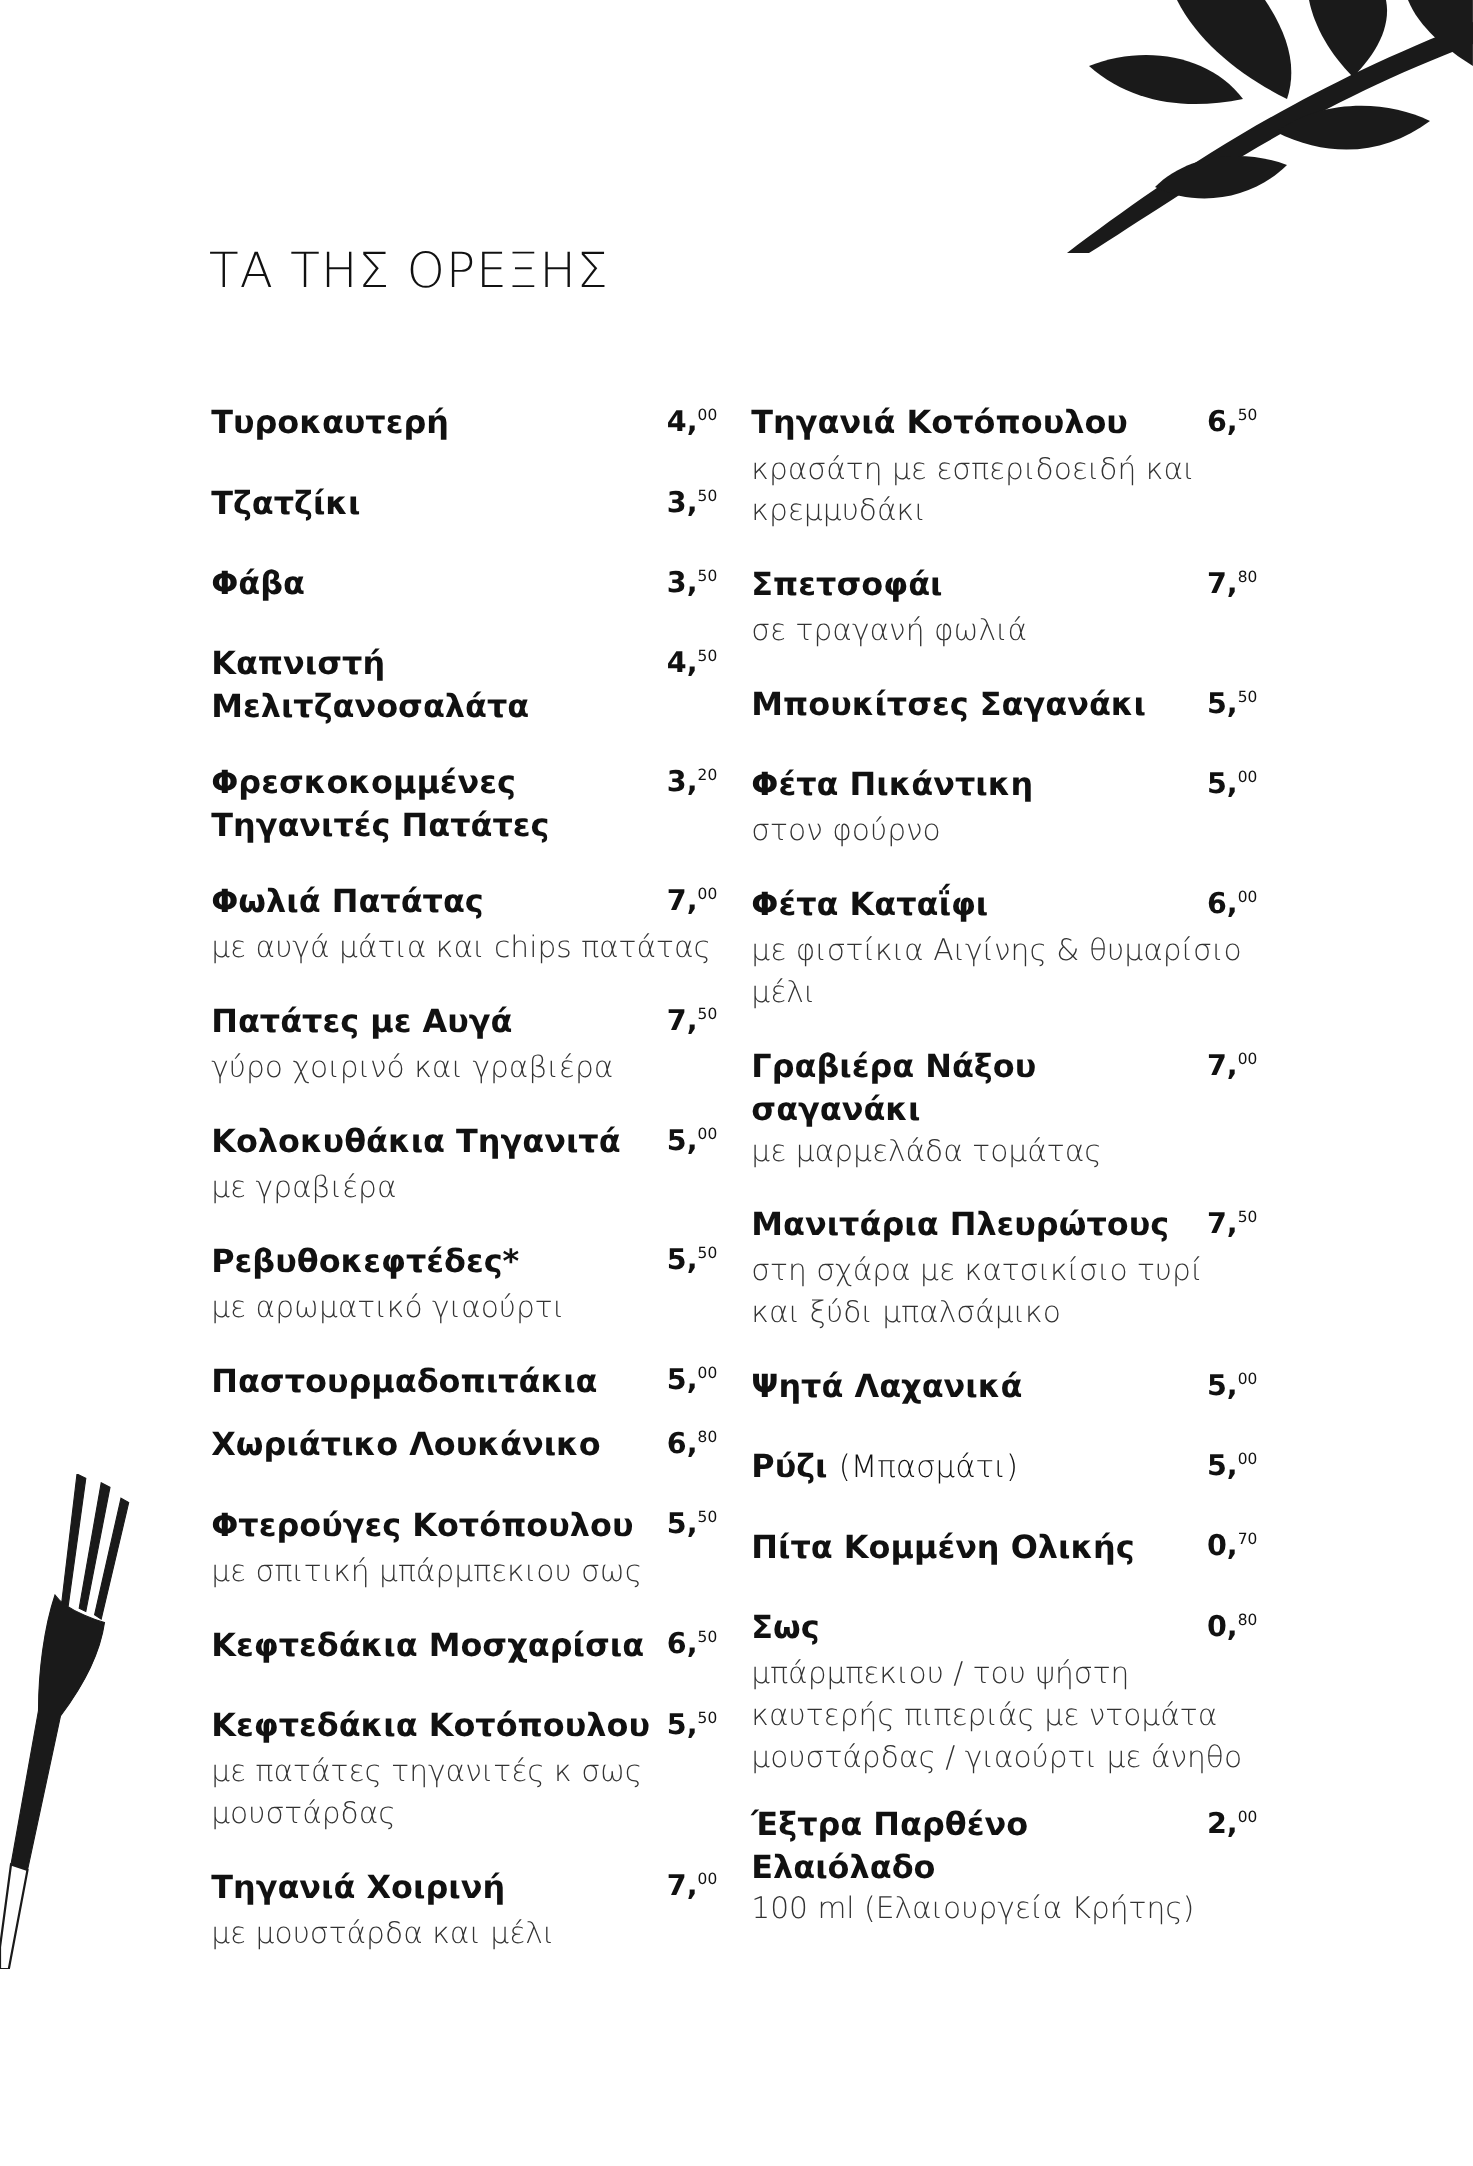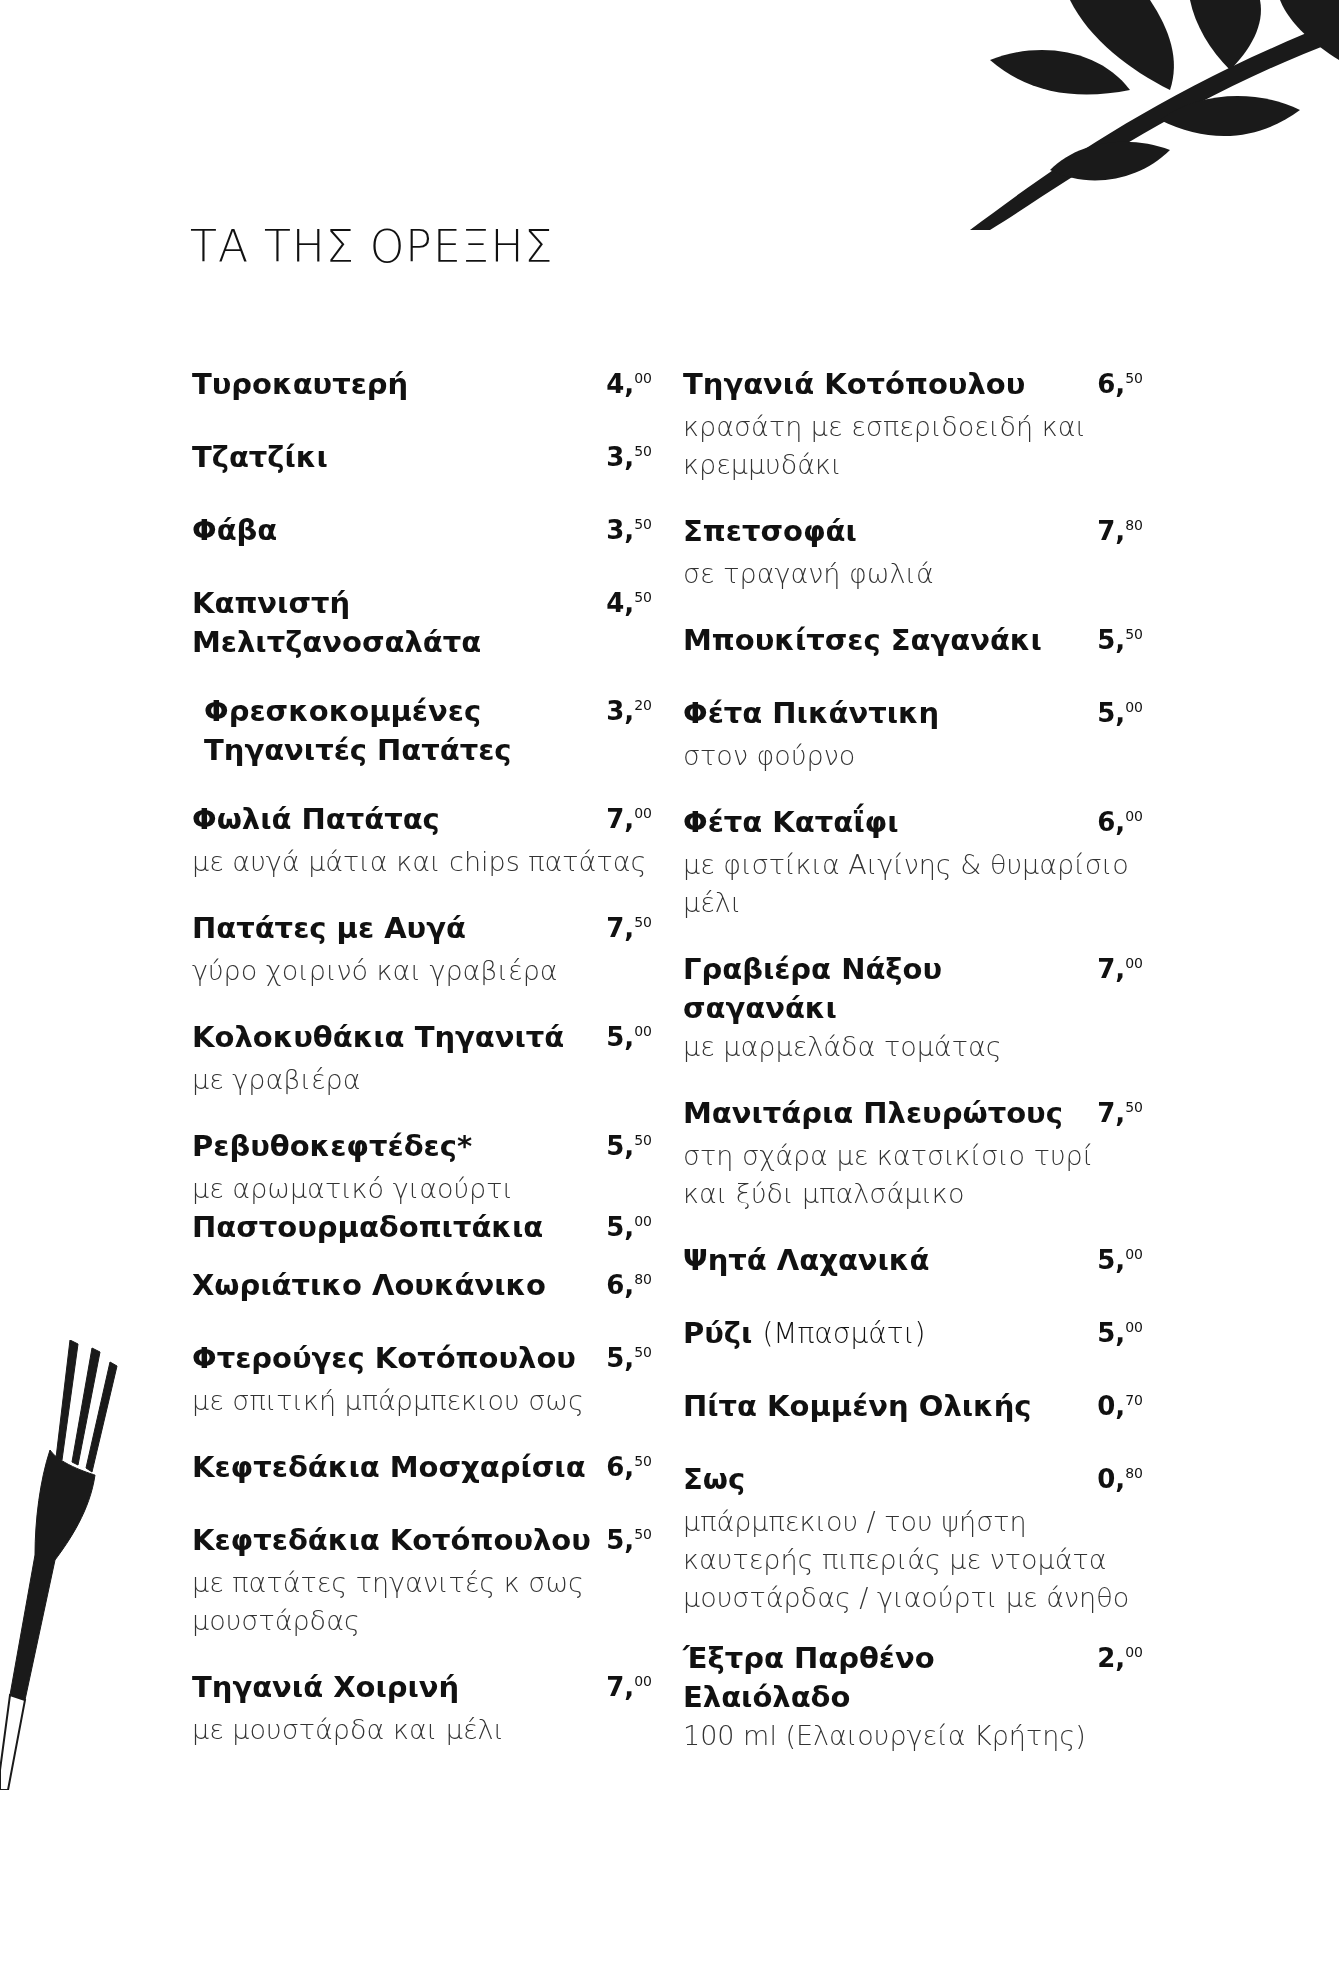--- a/index.html
+++ b/index.html
@@ -125,21 +125,21 @@
         <div class="item-name"><span>Φάβα</span></div>
         <div class="price"><span>3,</span><sup>50</sup></div>
       </div>
     </div>
     <div class="item" style="margin-bottom: 30px;">
       <div class="item-head">
         <div class="item-name"><span>Καπνιστή Μελιτζανοσαλάτα</span></div>
         <div class="price"><span>4,</span><sup>50</sup></div>
       </div>
     </div>
-    <div class="item" style="margin-bottom: 30px; margin-left: 12px;">
+    <div class="item" style="margin-bottom: 30px;">
       <div class="item-head">
         <div class="item-name"><span>Φρεσκοκομμένες Τηγανιτές Πατάτες</span></div>
         <div class="price"><span>3,</span><sup>20</sup></div>
       </div>
     </div>
     <div class="item" style="margin-bottom: 28px;">
       <div class="item-head">
         <div class="item-name"><span>Φωλιά Πατάτας</span></div>
         <div class="price"><span>7,</span><sup>00</sup></div>
       </div>
@@ -152,21 +152,21 @@
       </div>
       <div class="item-desc">γύρο χοιρινό και γραβιέρα</div>
     </div>
     <div class="item" style="margin-bottom: 28px;">
       <div class="item-head">
         <div class="item-name"><span>Κολοκυθάκια Τηγανιτά</span></div>
         <div class="price"><span>5,</span><sup>00</sup></div>
       </div>
       <div class="item-desc">με γραβιέρα</div>
     </div>
-    <div class="item" style="">
+    <div class="item" style="margin-bottom: 28px;">
       <div class="item-head">
         <div class="item-name"><span>Ρεβυθοκεφτέδες*</span></div>
         <div class="price"><span>5,</span><sup>50</sup></div>
       </div>
       <div class="item-desc">με αρωματικό γιαούρτι</div>
     </div>
     <div class="item" style="margin-bottom: 15px;">
       <div class="item-head">
         <div class="item-name"><span>Παστουρμαδοπιτάκια</span></div>
         <div class="price"><span>5,</span><sup>00</sup></div>

